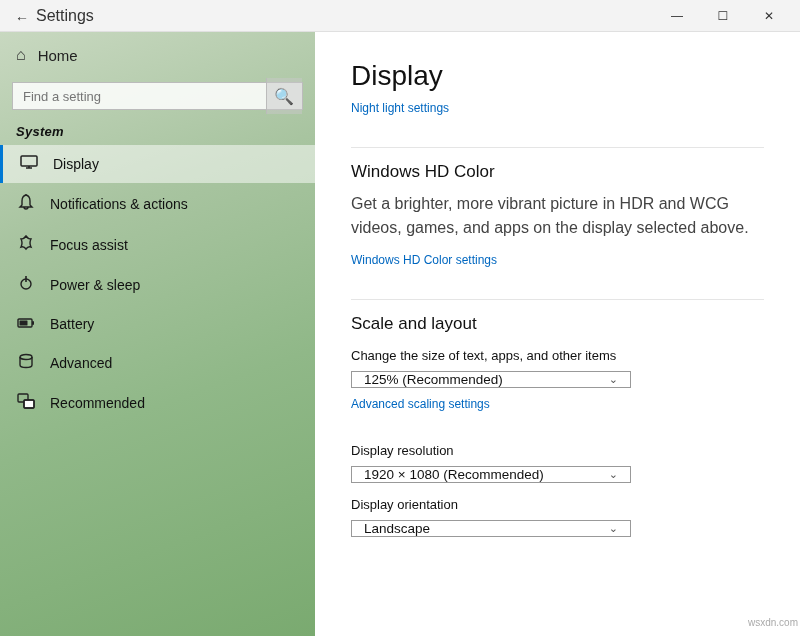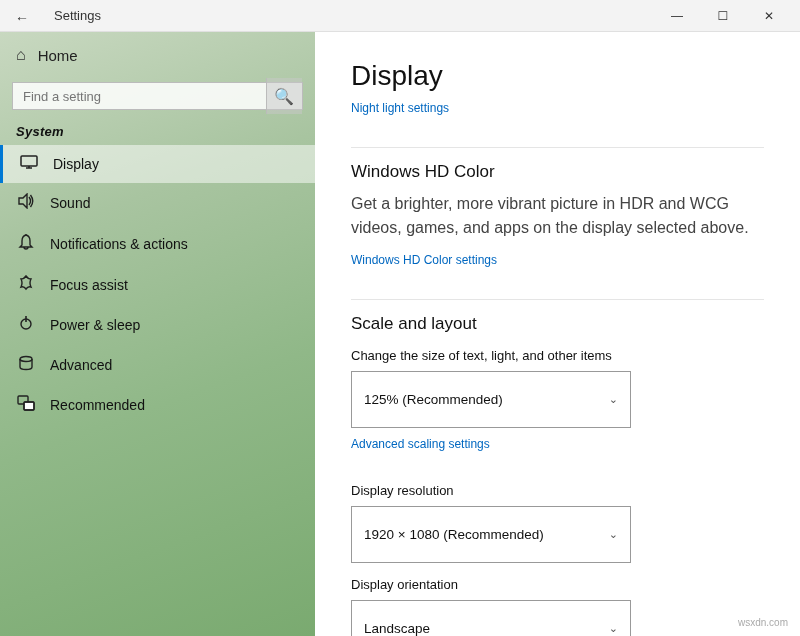--- a/index.html
+++ b/index.html
@@ -27,23 +27,23 @@
       width: 28px;
       height: 28px;
       display: flex;
       align-items: center;
       justify-content: center;
       cursor: pointer;
       color: #333;
       font-size: 14px;
     }
     .title-bar-title {
-      font-size: 13px;
+      font-size: 16px;
       color: #333;
-      margin-left: 18px;
+      margin-left: 0;
       flex: 1;
     }
     .title-bar-controls {
       display: flex;
       gap: 0;
     }
     .title-bar-btn {
       width: 46px;
       height: 32px;
       display: flex;
@@ -199,21 +199,21 @@
       color: #111;
       margin-bottom: 8px;
       margin-top: 14px;
     }
 
     .dropdown {
       display: flex;
       align-items: center;
       justify-content: space-between;
       border: 1px solid #999;
-      padding: 20px 12px;
+      padding: 0 12px;
       width: 280px;
       cursor: pointer;
       background: #fff;
       font-size: 13.5px;
       color: #111;
       margin-bottom: 6px;
     }
     .dropdown-chevron {
       font-size: 11px;
       color: #555;
@@ -254,30 +254,20 @@
       <span class="sidebar-item-icon">
         <svg width="18" height="14" viewBox="0 0 18 14" fill="none" xmlns="http://www.w3.org/2000/svg">
           <rect x="1" y="1" width="16" height="10" rx="1" stroke="#222" stroke-width="1.5" fill="none"></rect>
           <line x1="6" y1="13" x2="12" y2="13" stroke="#222" stroke-width="1.5"></line>
           <line x1="9" y1="11" x2="9" y2="13" stroke="#222" stroke-width="1.5"></line>
         </svg>
       </span>
       <span class="sidebar-item-label">Display</span>
     </div>
 
-    <div class="sidebar-item">
-      <span class="sidebar-item-icon">
-        <svg width="18" height="16" viewBox="0 0 18 16" fill="none" xmlns="http://www.w3.org/2000/svg">
-          <polygon points="2,5 6,5 10,1 10,15 6,11 2,11" stroke="#222" stroke-width="1.4" fill="none"></polygon>
-          <path d="M12 4 Q15 8 12 12" stroke="#222" stroke-width="1.4" fill="none"></path>
-          <path d="M13.5 2 Q18 8 13.5 14" stroke="#222" stroke-width="1.4" fill="none"></path>
-        </svg>
-      </span>
-      <span class="sidebar-item-label">Sound</span>
-    </div>
 
     <div class="sidebar-item">
       <span class="sidebar-item-icon">
         <svg width="16" height="18" viewBox="0 0 16 18" fill="none" xmlns="http://www.w3.org/2000/svg">
           <path d="M8 1 Q8 1 8 2 Q4 3 4 8 L4 12 L2 14 L14 14 L12 12 L12 8 Q12 3 8 2 Z" stroke="#222" stroke-width="1.4" fill="none"></path>
           <path d="M6 14 Q6 16 8 16 Q10 16 10 14" stroke="#222" stroke-width="1.4" fill="none"></path>
         </svg>
       </span>
       <span class="sidebar-item-label">Notifications &amp; actions</span>
     </div>
@@ -294,20 +284,30 @@
     <div class="sidebar-item">
       <span class="sidebar-item-icon">
         <svg width="16" height="16" viewBox="0 0 16 16" fill="none" xmlns="http://www.w3.org/2000/svg">
           <circle cx="8" cy="9" r="5" stroke="#222" stroke-width="1.4" fill="none"></circle>
           <line x1="8" y1="1" x2="8" y2="7" stroke="#222" stroke-width="1.6"></line>
         </svg>
       </span>
       <span class="sidebar-item-label">Power &amp; sleep</span>
     </div>
 
+    <div class="sidebar-item">
+      <span class="sidebar-item-icon">
+        <svg width="18" height="12" viewBox="0 0 18 12" fill="none" xmlns="http://www.w3.org/2000/svg">
+          <rect x="1" y="2" width="14" height="8" rx="1" stroke="#222" stroke-width="1.4" fill="none"></rect>
+          <rect x="15" y="4" width="2" height="4" rx="1" fill="#222"></rect>
+          <rect x="2.5" y="3.5" width="8" height="5" rx="0.5" fill="#222"></rect>
+        </svg>
+      </span>
+      <span class="sidebar-item-label">Battery</span>
+    </div>
 
     <div class="sidebar-item">
       <span class="sidebar-item-icon">
         <svg width="16" height="16" viewBox="0 0 16 16" fill="none" xmlns="http://www.w3.org/2000/svg">
           <ellipse cx="8" cy="4" rx="6" ry="2.5" stroke="#222" stroke-width="1.4" fill="none"></ellipse>
           <path d="M2 4 L2 12 Q2 14.5 8 14.5 Q14 14.5 14 12 L14 4" stroke="#222" stroke-width="1.4" fill="none"></path>
         </svg>
       </span>
       <span class="sidebar-item-label">Advanced</span>
     </div>
@@ -335,36 +335,36 @@
     <hr class="divider">
 
     <h2 class="section-title">Windows HD Color</h2>
     <p class="section-desc">Get a brighter, more vibrant picture in HDR and WCG videos, games, and apps on the display selected above.</p>
     <a class="link-text">Windows HD Color settings</a>
 
     <hr class="divider">
 
     <h2 class="section-title">Scale and layout</h2>
 
-    <div class="dropdown-label">Change the size of text, light, and other items</div>
+    <div class="dropdown-label">Change the size of text, apps, and other items</div>
     <div class="dropdown">
       <span>125% (Recommended)</span>
       <span class="dropdown-chevron">⌄</span>
     </div>
 
     <a class="link-text">Advanced scaling settings</a>
 
     <div class="dropdown-label">Display resolution</div>
     <div class="dropdown">
       <span>1920 × 1080 (Recommended)</span>
       <span class="dropdown-chevron">⌄</span>
     </div>
 
     <div class="dropdown-label">Display orientation</div>
     <div class="dropdown">
       <span>Landscape</span>
       <span class="dropdown-chevron">⌄</span>
     </div>
 
-    <div style="position:fixed;bottom:8px;right:12px;font-size:10px;color:#aaa;">wsxdn.com</div>
+    <div style="position:fixed;bottom:8px;right:2px;font-size:10px;color:#aaa;">wsxdn.com</div>
   </div>
 
 </div>
 
 </body></html>

